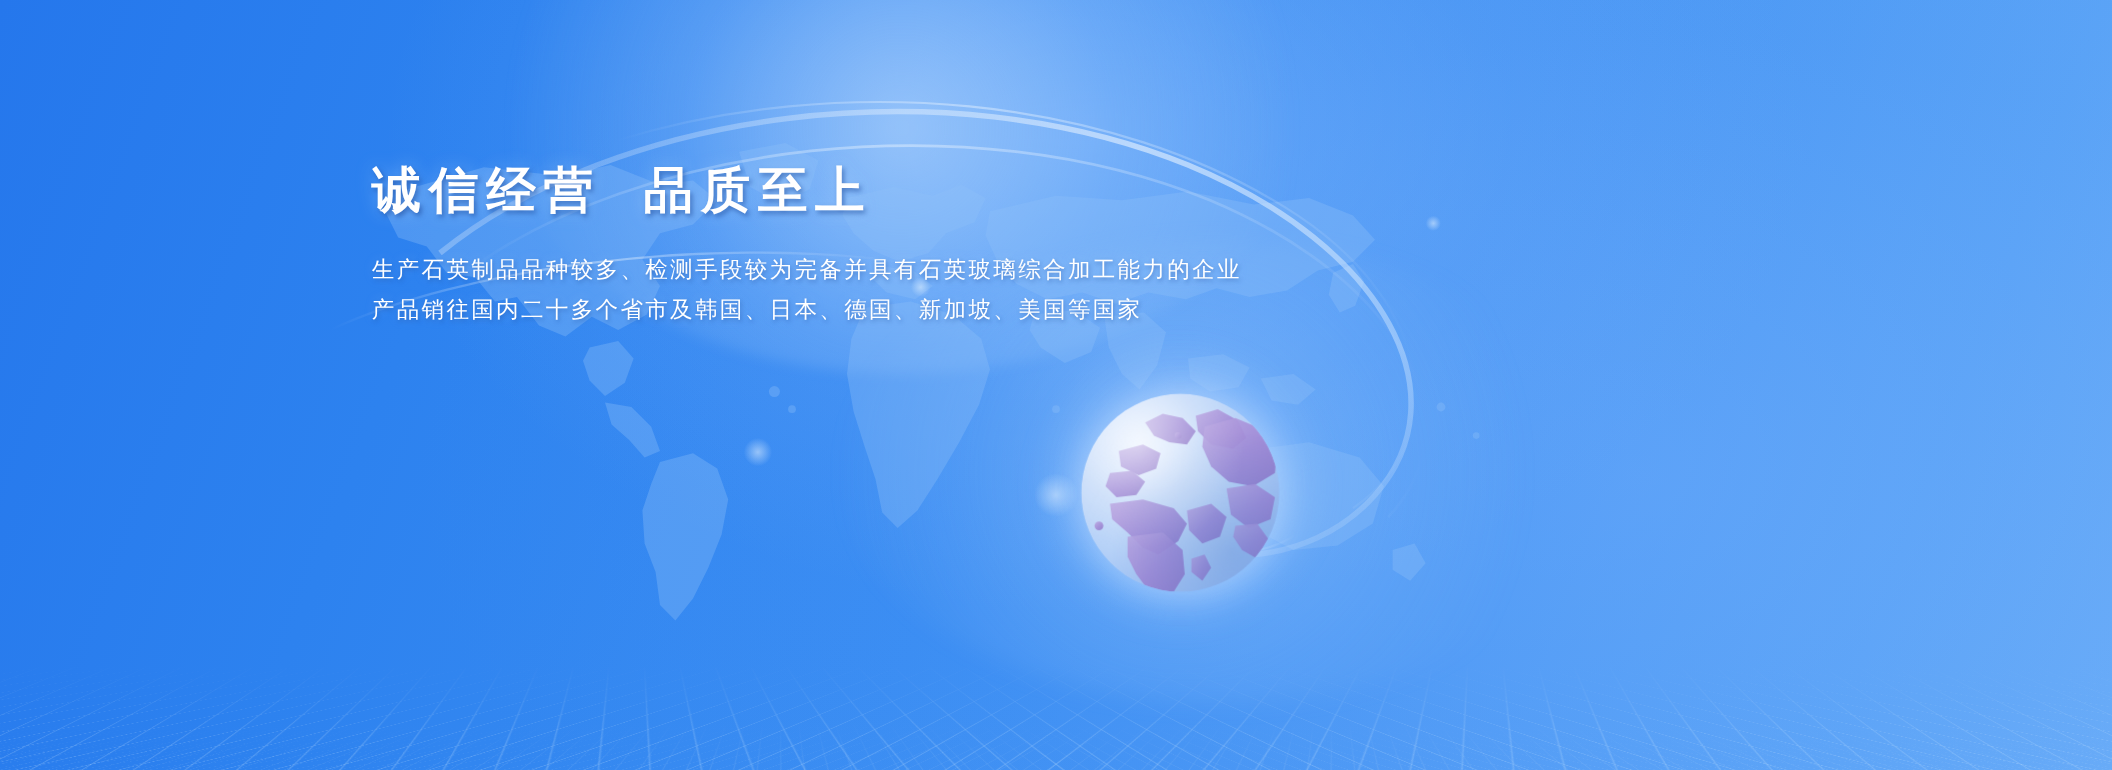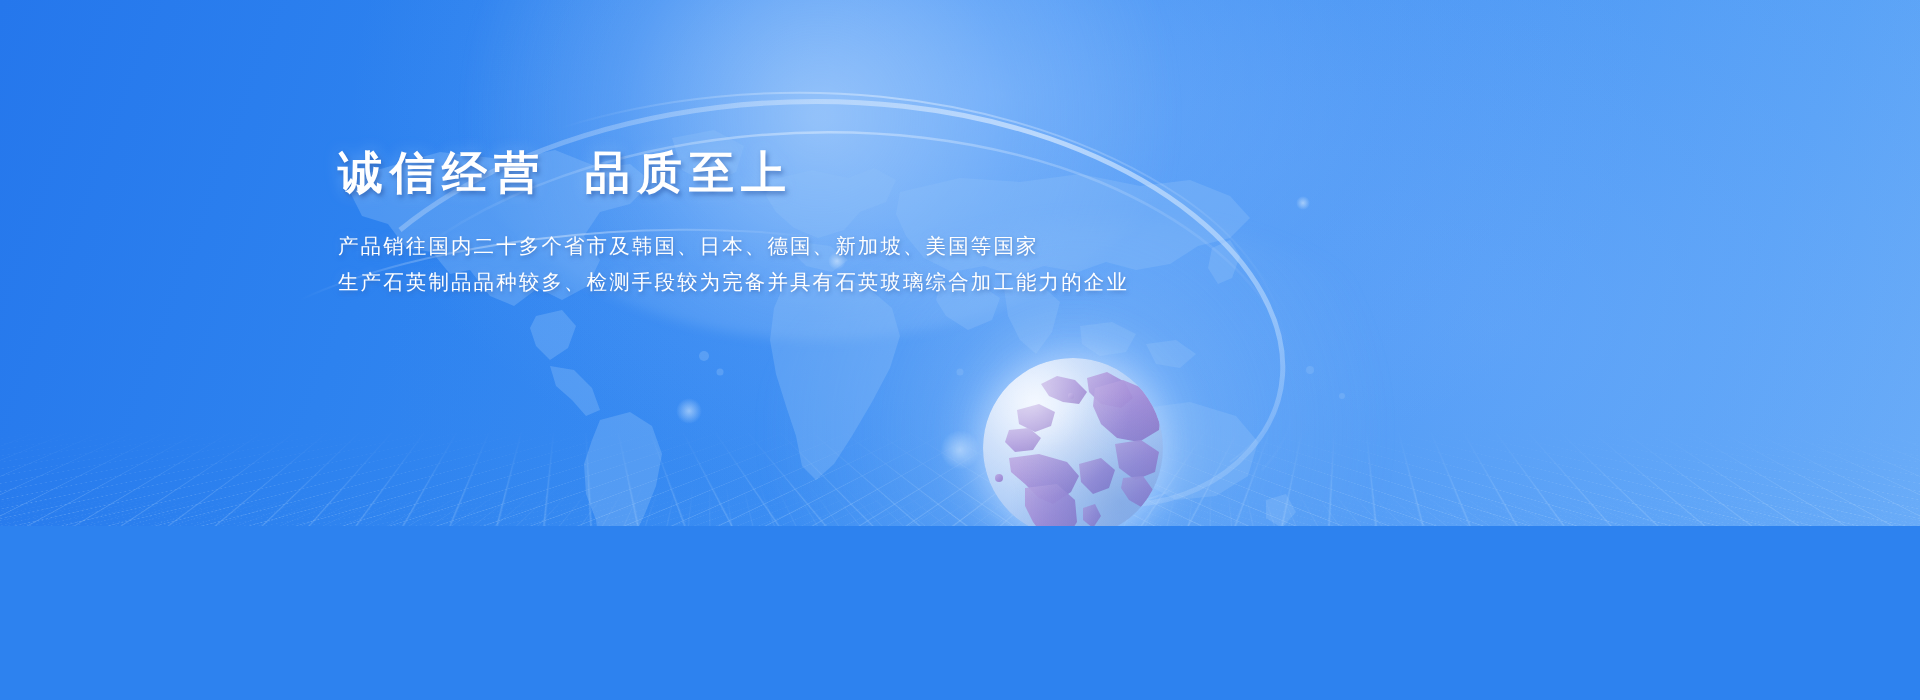--- a/index.html
+++ b/index.html
@@ -6,21 +6,21 @@
   * { margin:0; padding:0; box-sizing:border-box; }
   html, body {
     width:1920px; height:700px;
     overflow:hidden;
     background:#2d82ef;
     font-family:"Liberation Sans","DejaVu Sans",sans-serif;
   }
 
   #banner {
     position:relative;
-    width:1920px; height:526px;
+    width:1920px; height:700px;
     overflow:hidden;
     background:
       radial-gradient(ellipse 900px 600px at 52% 18%, rgba(150,195,255,0.42) 0%, rgba(120,175,250,0.18) 42%, rgba(60,140,245,0.0) 72%),
       radial-gradient(ellipse 1500px 900px at 78% 62%, rgba(120,175,255,0.30) 0%, rgba(80,150,250,0.10) 45%, rgba(45,130,239,0.0) 75%),
       linear-gradient(110deg, #2577ec 0%, #2d82ef 22%, #3a8df2 48%, #4c99f4 70%, #5ba4f6 88%, #6aadf7 100%);
   }
 
   
   .grid-layer {
     position:absolute;
@@ -278,18 +278,18 @@
           <circle cx="88" cy="38" r="3"></circle>
         </g>
       </svg>
       <div class="globe-shade"></div>
     </div>
   </div>
 
   <div class="copy">
     <div class="headline">诚信经营  品质至上</div>
     <div class="sublines">
+      <div class="subline">生产石英制品品种较多、检测手段较为完备并具有石英玻璃综合加工能力的企业</div>
       <div class="subline">产品销往国内二十多个省市及韩国、日本、德国、新加坡、美国等国家</div>
-      <div class="subline">生产石英制品品种较多、检测手段较为完备并具有石英玻璃综合加工能力的企业</div>
     </div>
   </div>
 
 </div>
 
 </body></html>

